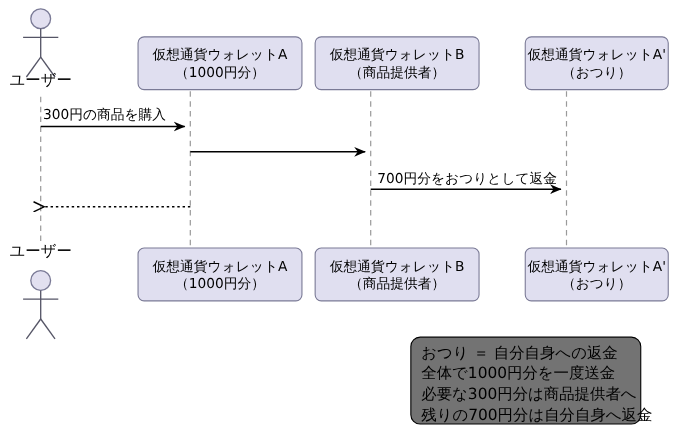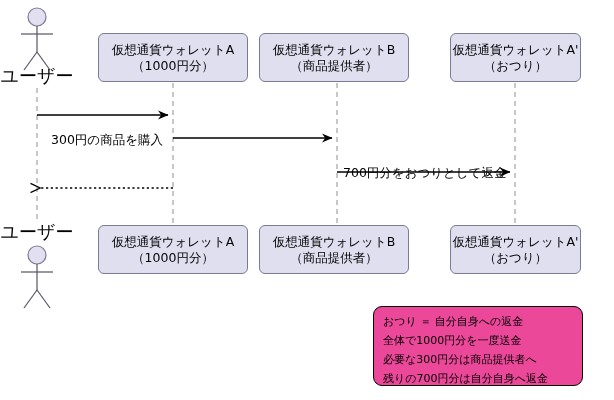--- a/index.html
+++ b/index.html
@@ -33,42 +33,43 @@
     box-sizing: border-box;
     display: flex;
     flex-direction: column;
     align-items: center;
     justify-content: center;
     font-size: 12.5px;
     color: #000000;
     line-height: 16px;
     text-align: center;
     white-space: nowrap;
+    margin-left: 27px;
   }
   .actor-label {
     position: absolute;
-    font-size: 18px;
+    font-size: 14px;
     color: #000000;
     white-space: nowrap;
     text-align: center;
   }
   .msg-label {
     position: absolute;
     font-size: 12.5px;
     color: #000000;
     white-space: nowrap;
   }
   .note-box {
     position: absolute;
-    background: #ec4899;
+    background: #737373;
     border: 1.4px solid #000000;
     border-radius: 9px;
     box-sizing: border-box;
     padding: 5px 9px 6px 9px;
-    font-size: 11px;
+    font-size: 14px;
     line-height: 19px;
     color: #000000;
     white-space: pre;
   }
 </style>
 </head>
 <body>
 
 <div id="canvas">
 
@@ -123,24 +124,24 @@
   <div class="lifeline-box" style="left:259px; top:33px; width:150px; height:49px;">
     <span>仮想通貨ウォレットB</span>
     <span>（商品提供者）</span>
   </div>
 
   <div class="lifeline-box" style="left:450px; top:33px; width:131px; height:49px;">
     <span>仮想通貨ウォレットA'</span>
     <span>（おつり）</span>
   </div>
 
-  <div class="msg-label" style="left:51px; top:96px;margin-top:36px;">300円の商品を購入</div>
+  <div class="msg-label" style="left:39px; top:96px;">300円の商品を購入</div>
 
 
-  <div class="msg-label" style="left:343px; top:154px;margin-top:11px;">700円分をおつりとして返金</div>
+  <div class="msg-label" style="left:343px; top:154px;">700円分をおつりとして返金</div>
 
 
   <div class="actor-label" style="left:0px; top:220px; width:74px;">ユーザー</div>
 
   <div class="lifeline-box" style="left:98px; top:225px; width:150px; height:49px;">
     <span>仮想通貨ウォレットA</span>
     <span>（1000円分）</span>
   </div>
 
   <div class="lifeline-box" style="left:259px; top:225px; width:150px; height:49px;">

